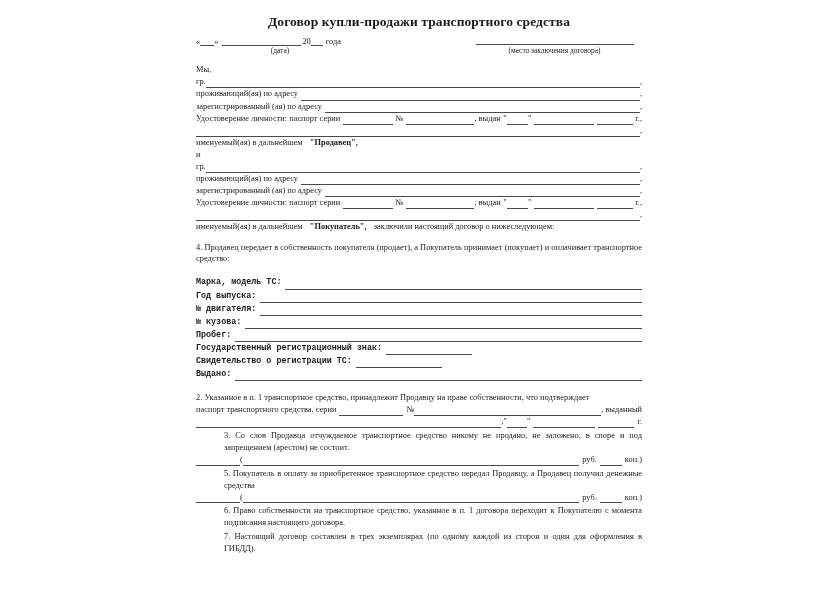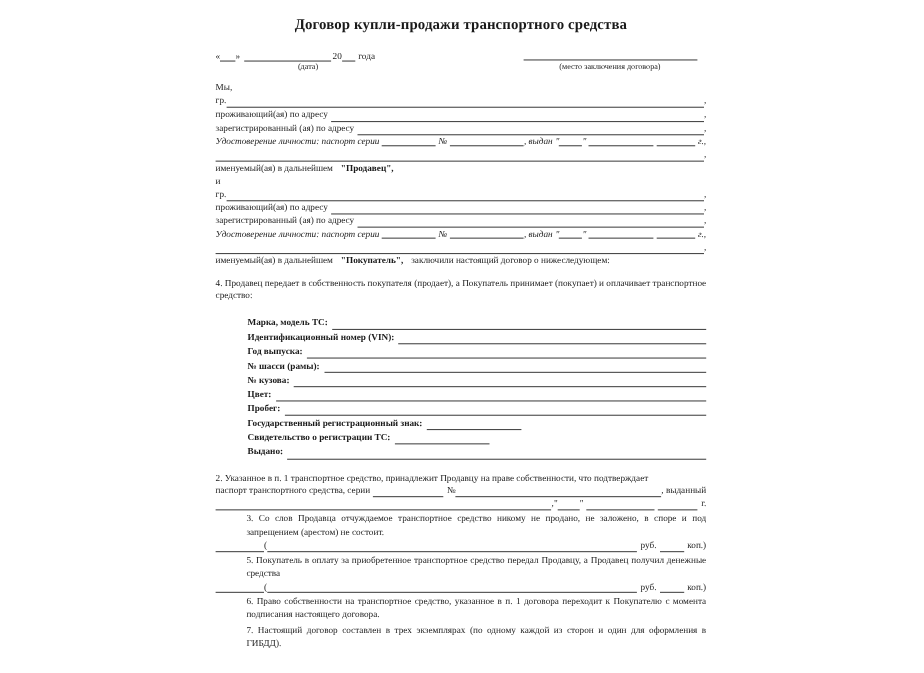--- a/index.html
+++ b/index.html
@@ -25,21 +25,21 @@
     left: 196px;
     top: 14px;
     width: 446px;
   }
 
   .doc-title {
     font-size: 13.5px;
     font-weight: bold;
     text-align: center;
     letter-spacing: 0.1px;
-    margin: 0 0 17px 0;
+    margin: 0 0 7px 0;
     white-space: nowrap;
   }
 
   
   .rule {
     display: inline-block;
     border-bottom: 1px solid #ララ;
     border-bottom: 1px solid #4a4a4a;
     vertical-align: bottom;
     height: 0.82em;
@@ -88,21 +88,21 @@
   
   .party { margin-top: 9px; font-size: 8.4px; line-height: 1.44; }
   .lbl-we { }
   .fill-row {
     display: flex;
     align-items: flex-end;
     white-space: nowrap;
   }
   .fill-row .txt { flex: 0 0 auto; }
   .fill-row .tail { flex: 0 0 auto; }
-  .pass-row { display: flex; align-items: center; white-space: nowrap; font-style: italic; }
+  .pass-row { display: flex; align-items: flex-end; white-space: nowrap; }
   .pass-row .r-series { width: 58px; }
   .pass-row .r-num { width: 80px; }
   .pass-row .r-d1 { width: 25px; }
   .pass-row .r-d2 { width: 70px; }
   .pass-row .r-d3 { width: 42px; }
   .sp { display: inline-block; width: 3px; }
   .named { margin-top: 0px; }
   .named b { font-weight: bold; }
   .sole { font-size: 8.4px; }
 
@@ -111,23 +111,23 @@
     font-size: 8.4px;
     line-height: 1.42;
     text-align: justify;
     margin-top: 8px;
   }
   .clause.tight { margin-top: 2px; margin-left: 28px; }
 
   
   .vehicle {
     margin-top: 11px;
-    margin-left: 29px;
     font-size: 8.4px;
     line-height: 1.56;
+    font-family: Liberation Mono, monospace;
   }
   .v-row {
     display: flex;
     align-items: flex-end;
     white-space: nowrap;
   }
   .v-row .v-label {
     font-weight: bold;
     flex: 0 0 auto;
   }
@@ -321,37 +321,29 @@
     </div>
 
     <div class="clause">4. Продавец передает в собственность покупателя (продает), а Покупатель принимает (покупает) и оплачивает транспортное средство:</div>
 
     <div class="vehicle">
       <div class="v-row">
         <span class="v-label">Марка, модель ТС:</span>
         <span class="v-fill"></span>
       </div>
       <div class="v-row">
-        <span class="v-label">Идентификационный номер (VIN):</span>
-        <span class="v-fill"></span>
-      </div>
-      <div class="v-row">
         <span class="v-label">Год выпуска:</span>
         <span class="v-fill"></span>
       </div>
       <div class="v-row">
-        <span class="v-label">№ шасси (рамы):</span>
+        <span class="v-label">№ двигателя:</span>
         <span class="v-fill"></span>
       </div>
       <div class="v-row">
         <span class="v-label">№ кузова:</span>
-        <span class="v-fill"></span>
-      </div>
-      <div class="v-row">
-        <span class="v-label">Цвет:</span>
         <span class="v-fill"></span>
       </div>
       <div class="v-row">
         <span class="v-label">Пробег:</span>
         <span class="v-fill"></span>
       </div>
       <div class="v-row short">
         <span class="v-label">Государственный регистрационный знак:</span>
         <span class="v-fill"></span>
         <span class="v-pad"></span>

